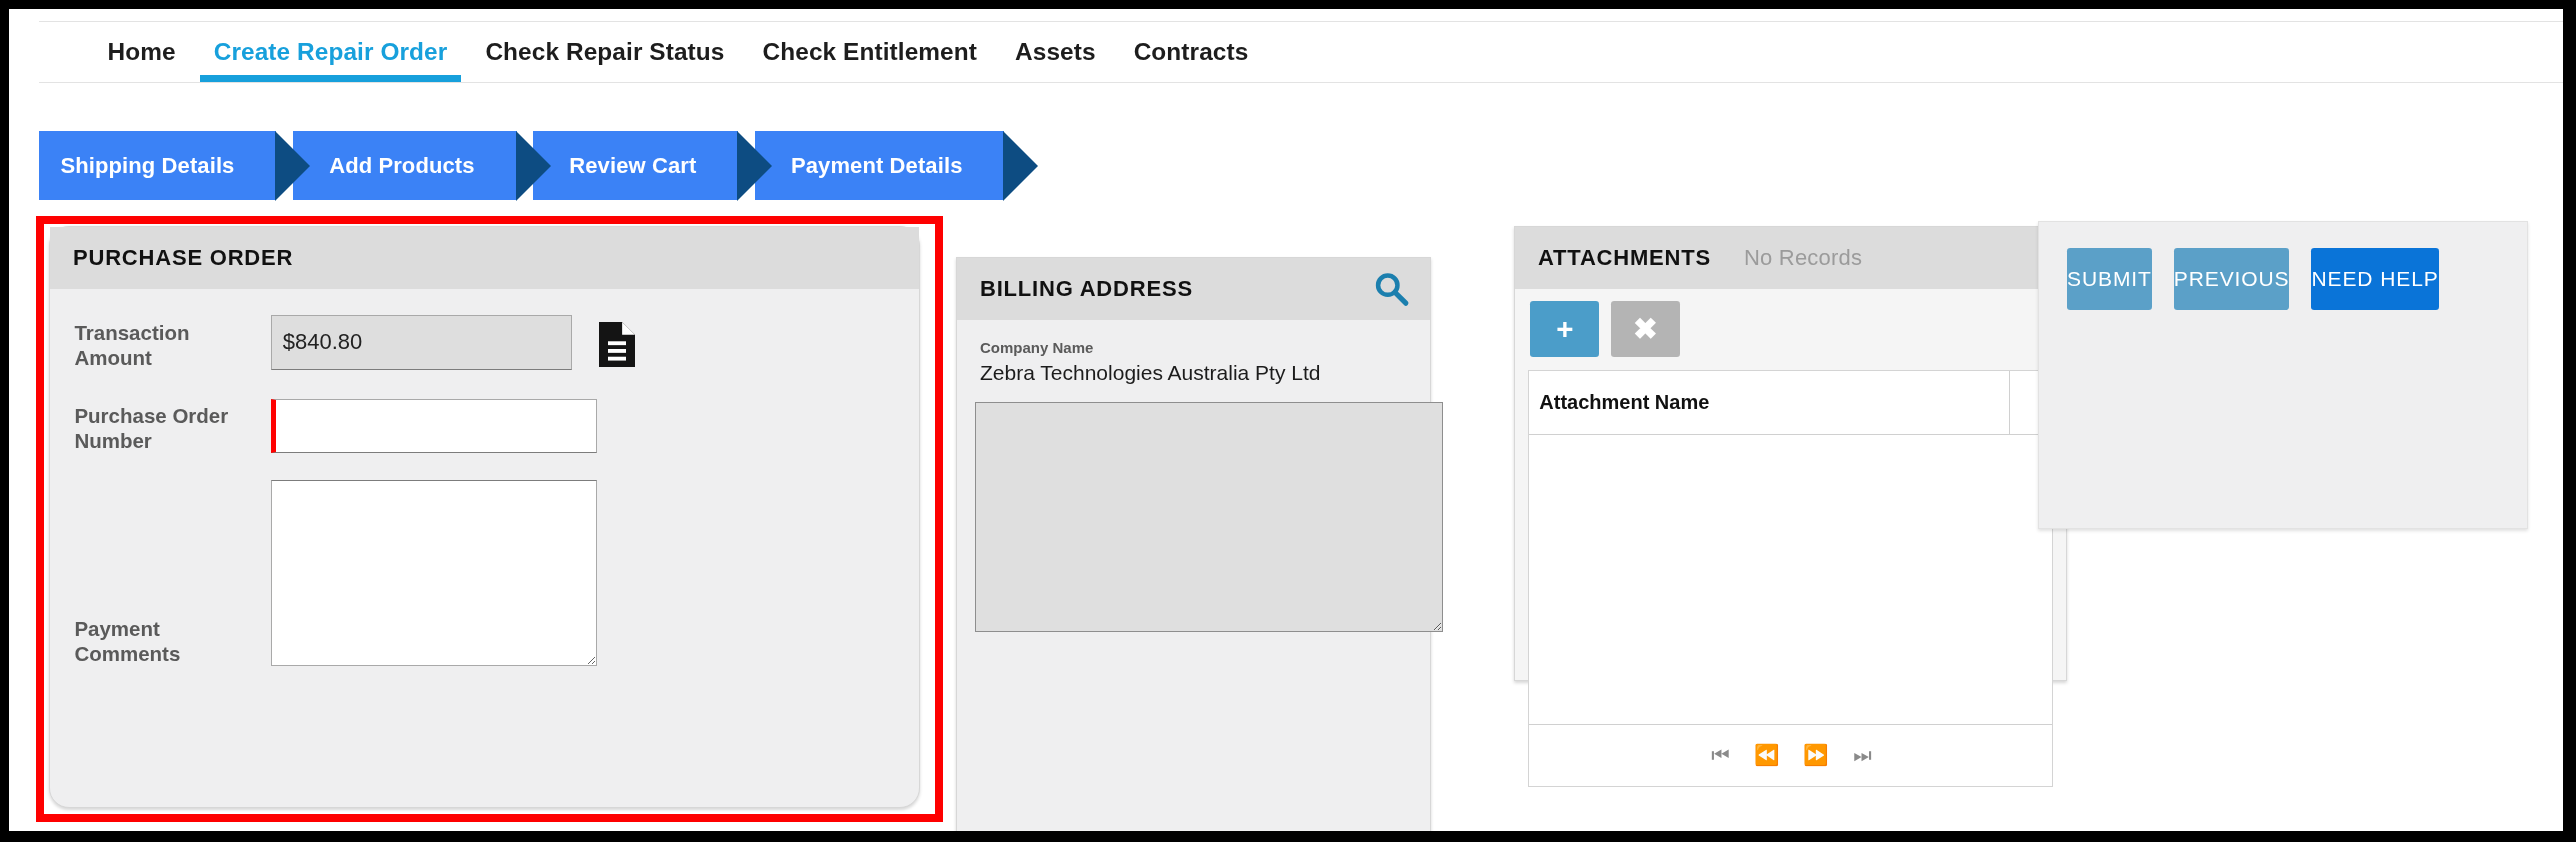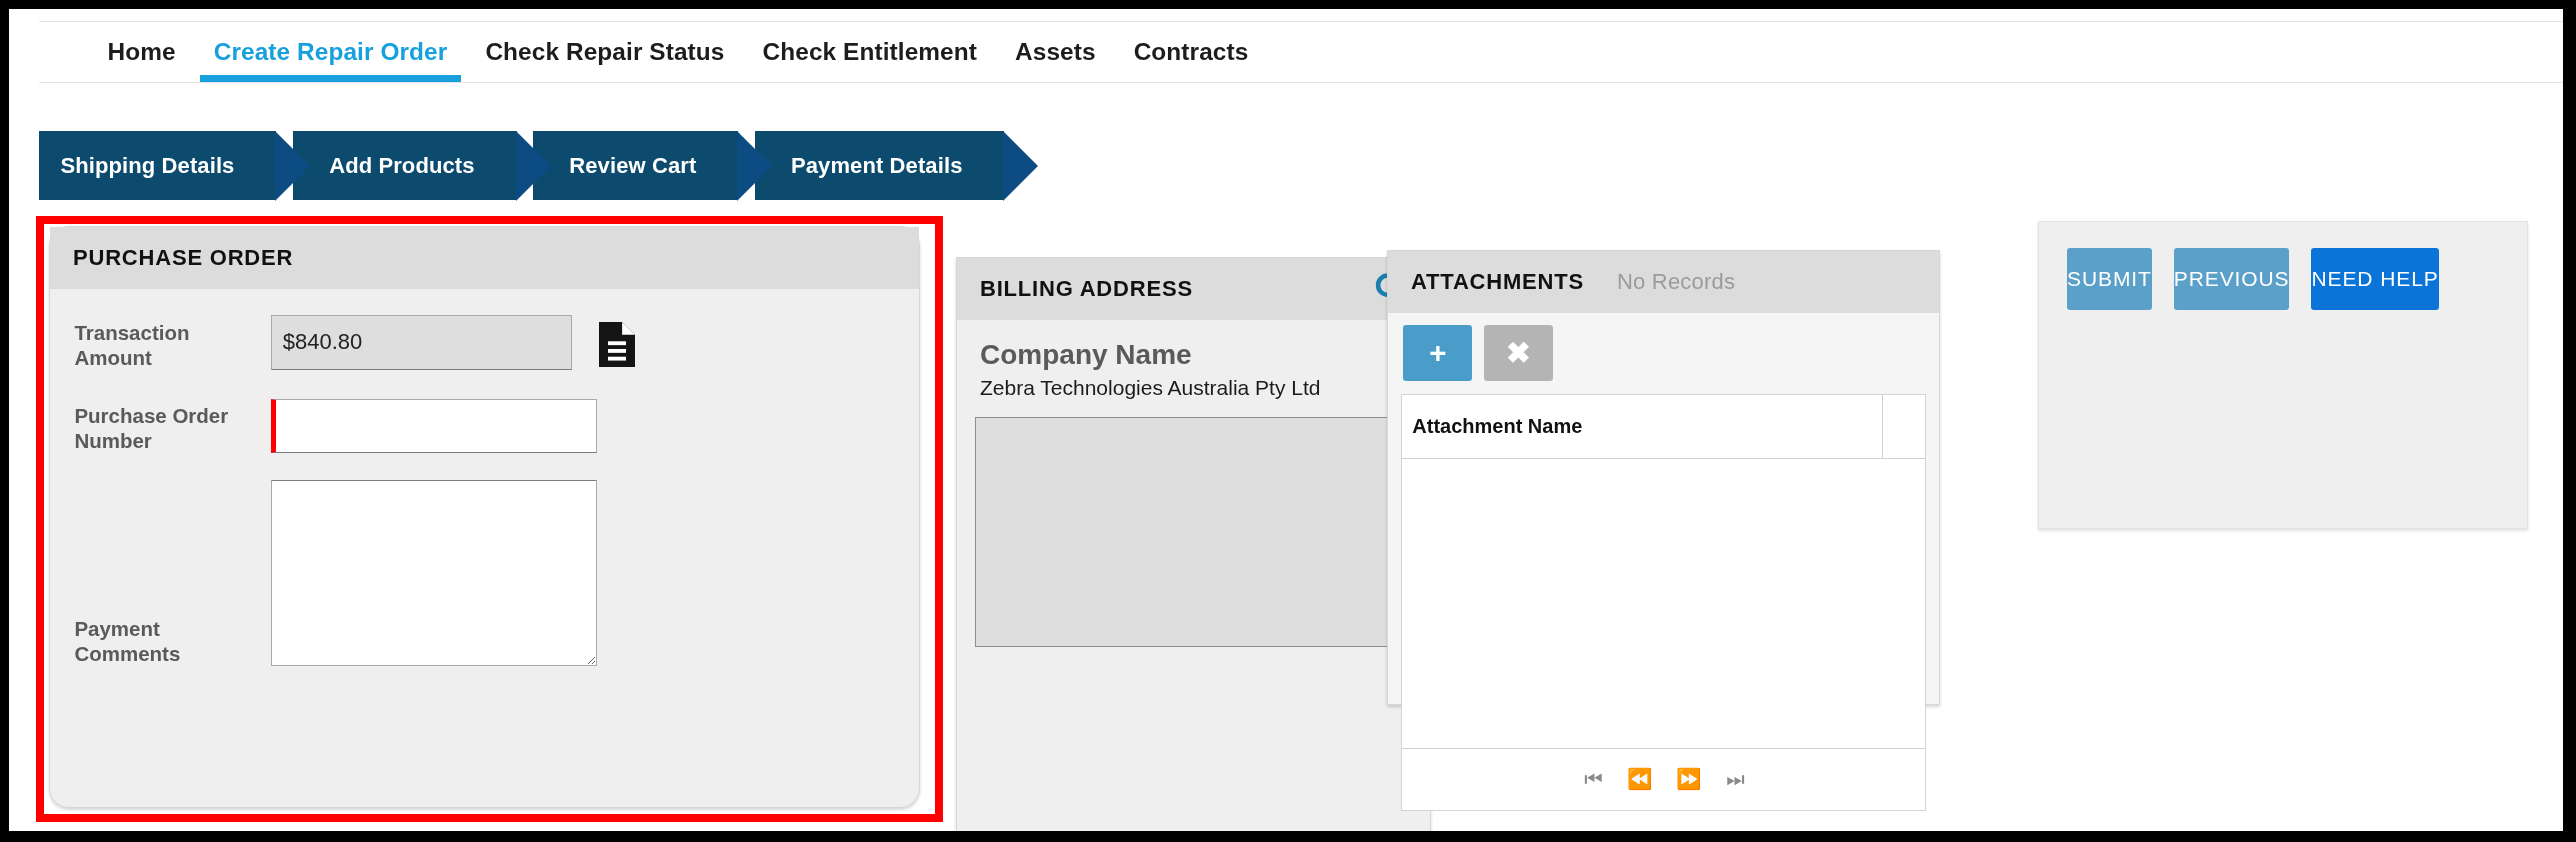--- a/index.html
+++ b/index.html
@@ -61,21 +61,21 @@
     left: 29.5px; top: 122px;
     height: 69px;
     display: flex;
     align-items: stretch;
   }
   .step {
     position: relative;
     display: flex;
     align-items: center;
     justify-content: center;
-    background: #0c4a6e;
+    background: #3b82f6;
     color: #ffffff;
     font-size: 22px;
     font-weight: bold;
     white-space: nowrap;
     padding: 0 42px 0 36px;
     margin-right: 16.7px;
     cursor: pointer;
     letter-spacing: 0.1px;
   }
   .step::after {
@@ -140,21 +140,21 @@
   }
   .panel-subtitle {
     font-size: 22px;
     color: #9b9b9b;
     margin-left: 33px;
     letter-spacing: 0.2px;
   }
 
   #purchase-order-panel { left: 40px; top: 217px; width: 871px; height: 582px; border-radius: 20px; }
   #billing-address-panel { left: 947px; top: 217px; width: 475px; height: 582px; margin-top: 31px; }
-  #attachments-panel { left: 1378px; top: 217px; width: 553px; height: 455px; margin-top: 24px; }
+  #attachments-panel { left: 1505px; top: 217px; width: 553px; height: 455px; }
   #actions-panel {
     position: absolute;
     left: 2029px; top: 212px; width: 490px; height: 308px;
     background: #efeff0;
     border: 0.6px solid #e2e2e2;
     box-shadow: 0 1.9px 3.2px rgba(0,0,0,0.12);
   }
 
   
   .po-body { padding: 24.4px 0 0 0; position: relative; height: calc(100% - 62px); }
@@ -206,21 +206,21 @@
   .doc-icon {
     width: 36px; height: 45px;
     margin-left: 27px; margin-top: 7.7px;
     cursor: pointer;
     flex-shrink: 0;
   }
 
   
   .ba-body { padding: 19px 23px 0 23px; height: calc(100% - 62px); }
   .ba-label {
-    font-size: 28px;
+    font-size: 15px;
     font-weight: bold;
     color: #5a5a5a;
     margin-bottom: 5.1px;
   }
   .ba-value {
     font-size: 21px;
     color: #1c1c1c;
     white-space: nowrap;
     overflow: hidden;
     text-overflow: clip;

